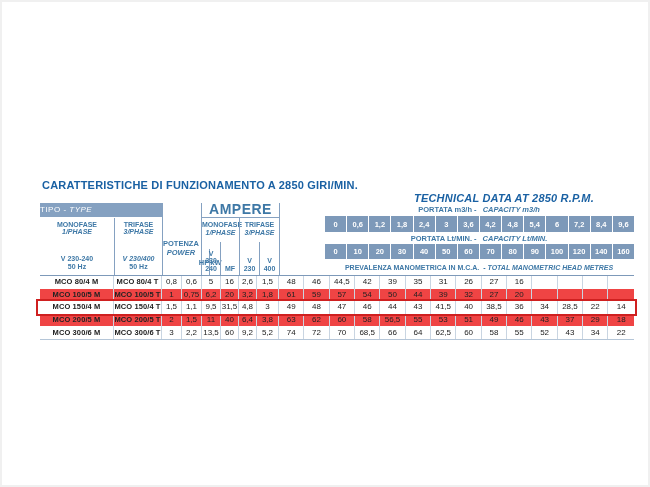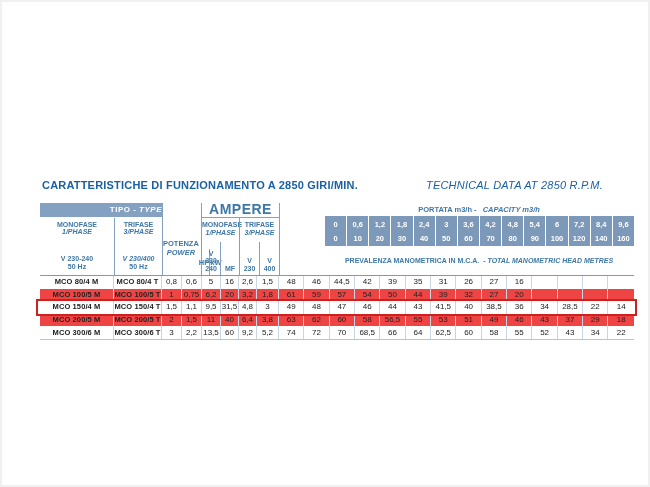--- a/index.html
+++ b/index.html
@@ -10,34 +10,34 @@
     -webkit-font-smoothing:antialiased;
   }
   .frame { position:absolute; inset:0; border:2px solid #f0f0f0; pointer-events:none; }
 
   
   .title-left {
     position:absolute; left:42px; top:179px;
     font-size:11px; font-weight:bold; color:#1a61a3; letter-spacing:0.2px;
   }
   .title-right {
-    position:absolute; left:414px; top:179px;
-    font-size:11px; font-weight:normal; font-style:italic; color:#1a61a3; letter-spacing:0.2px;margin-left:12px;
+    position:absolute; left:414px; top:192px;
+    font-size:11px; font-weight:bold; font-style:italic; color:#1a61a3; letter-spacing:0.2px;
   }
 
   
   .table { position:absolute; left:40px; top:203px; width:594px; }
   .hdr { display:flex; height:72px; color:#3e78a6; }
 
   
   .hdr-left { display:flex; width:239px; box-sizing:border-box; }
   .grp-tipo { width:122px; display:flex; flex-direction:column; box-sizing:border-box; }
   .band {
     height:14px; line-height:14px; background:#85a1c1; color:#ffffff;
-    font-size:8px; font-weight:bold; text-align:right; letter-spacing:0.5px;
+    font-size:8px; font-weight:normal; text-align:left; letter-spacing:0.5px;
     margin-bottom:1px;
   }
   .band .it { font-style:italic; }
   .tipo-cols { flex:1; display:flex; }
   .tipo-col {
     display:flex; flex-direction:column; align-items:center; justify-content:flex-start;
     font-size:7px; font-weight:bold; text-align:center; padding-top:3px; box-sizing:border-box;
   }
   .tipo-col.mono { width:74px; }
   .tipo-col.tri  { width:48px; border-left:1px solid #85a1c1; }
@@ -192,20 +192,23 @@
           <div class="ncell">3</div>
           <div class="ncell">3,6</div>
           <div class="ncell">4,2</div>
           <div class="ncell">4,8</div>
           <div class="ncell">5,4</div>
           <div class="ncell">6</div>
           <div class="ncell">7,2</div>
           <div class="ncell">8,4</div>
           <div class="ncell">9,6</div>
         </div>
+      <div class="cap-label">
+        <span>PORTATA Lt/MIN. -</span><span class="it">CAPACITY Lt/MIN.</span>
+      </div>
       <div class="num-row second" id="lt-row">
           <div class="ncell">0</div>
           <div class="ncell">10</div>
           <div class="ncell">20</div>
           <div class="ncell">30</div>
           <div class="ncell">40</div>
           <div class="ncell">50</div>
           <div class="ncell">60</div>
           <div class="ncell">70</div>
           <div class="ncell">80</div>

